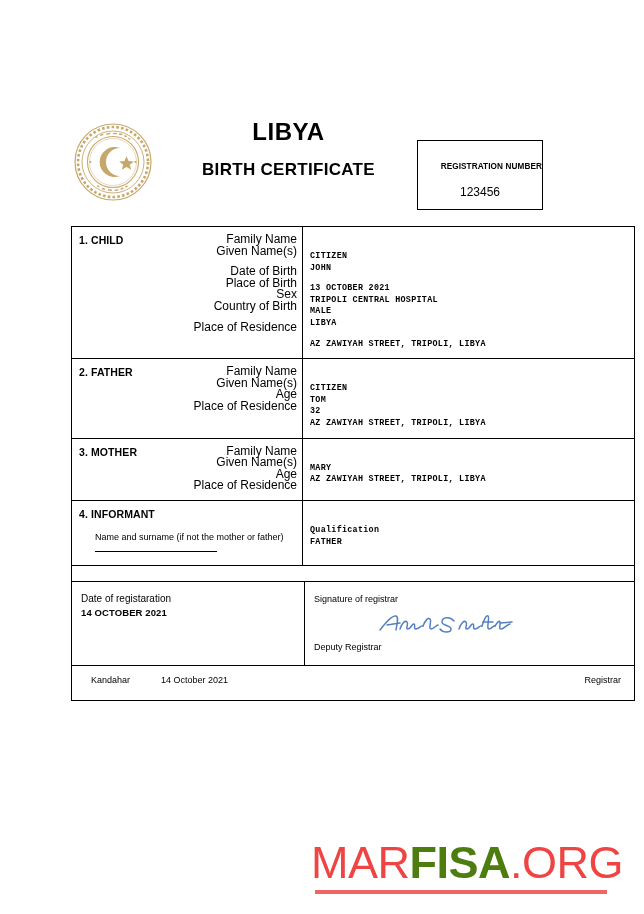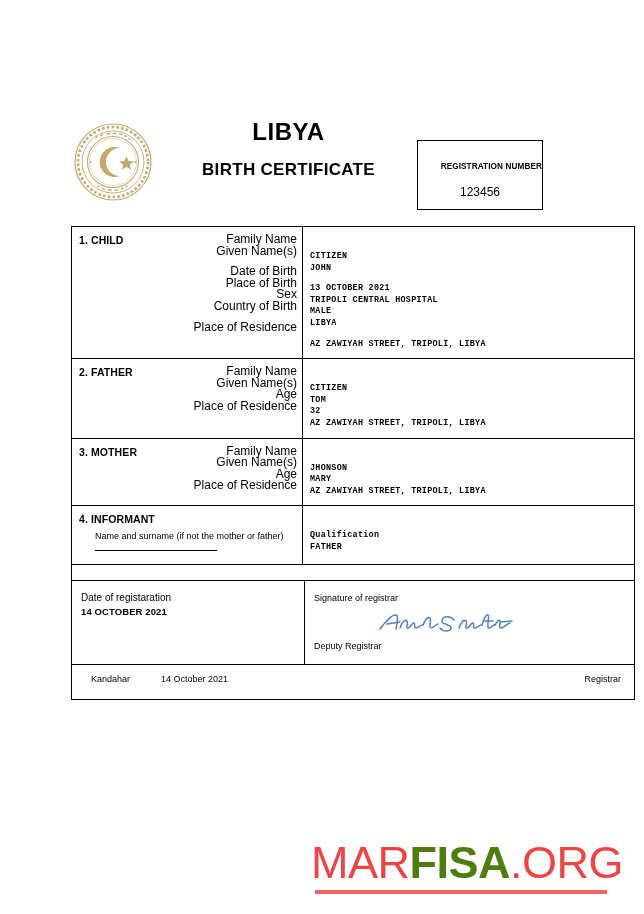--- a/index.html
+++ b/index.html
@@ -159,21 +159,21 @@
   .fvalue.gap { margin-top: 9px; }
 
   
   .child-left  { padding-top: 7px; }
   .child-title { position: absolute; left: 7px; top: 7px; }
   .child-fields { margin-top: 0; }
 
   .informant-sub {
     font-size: 9px;
     line-height: 12px;
-    margin-top: 5px;
+    margin-top: 11px;
     margin-left: 16px;
   }
   .informant-line {
     margin-top: 8px;
     margin-left: 16px;
     width: 122px;
     height: 0;
     border-top: 1.1px solid #000;
   }
 
@@ -384,21 +384,20 @@
         <div class="section-title child-title">3. MOTHER</div>
         <div class="fields">
           <div class="flabel">Family Name</div>
           <div class="flabel">Given Name(s)</div>
           <div class="flabel">Age</div>
           <div class="flabel">Place of Residence</div>
         </div>
       </div>
       <div class="col-right">
         <div style="height:17px"></div>
-        <div class="fvalue">JHONSON</div>
         <div class="fvalue">MARY</div>
         <div class="fvalue">AZ ZAWIYAH STREET, TRIPOLI, LIBYA</div>
       </div>
     </div>
 
     <div class="row">
       <div class="col-left" style="padding-bottom:13px">
         <div class="section-title">4. INFORMANT</div>
         <div class="informant-sub">Name and surname (if not the mother or father)</div>
         <div class="informant-line"></div>

